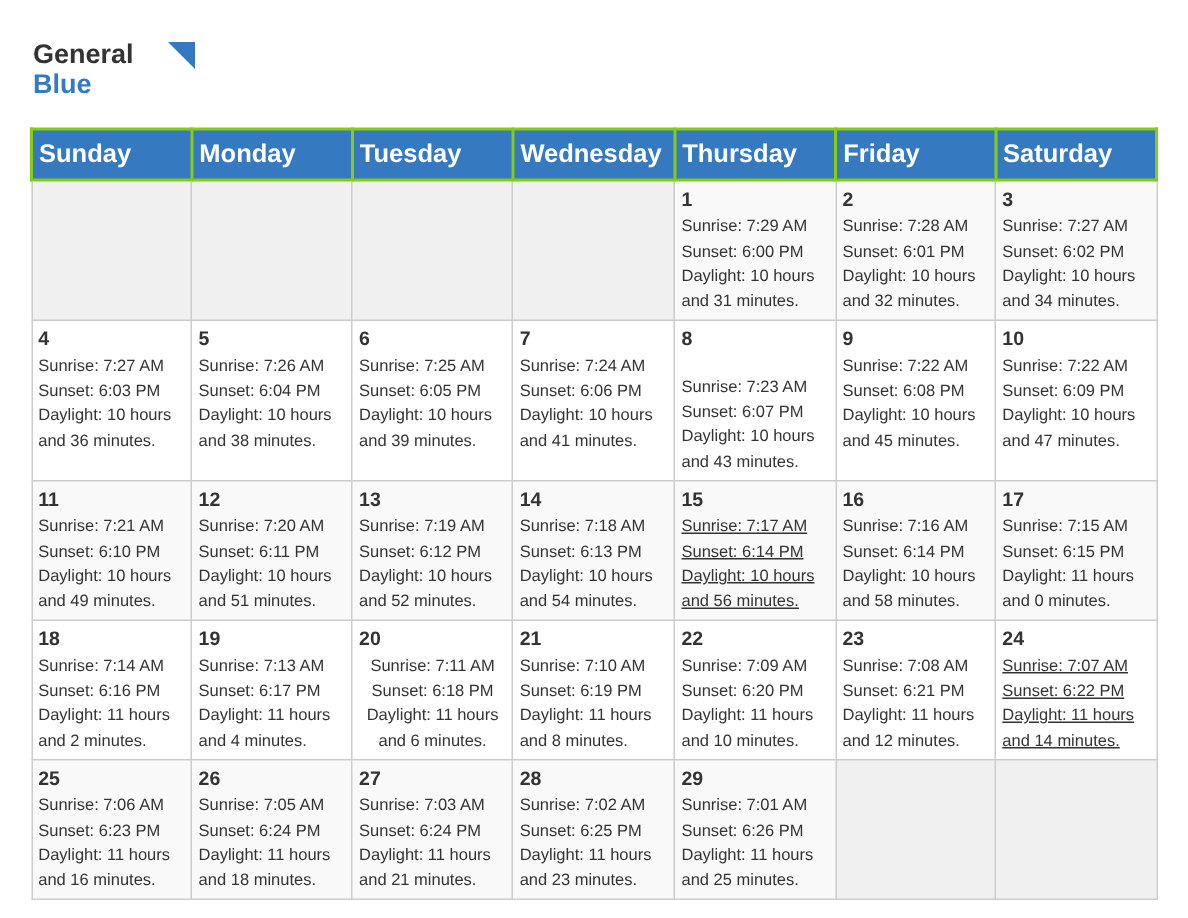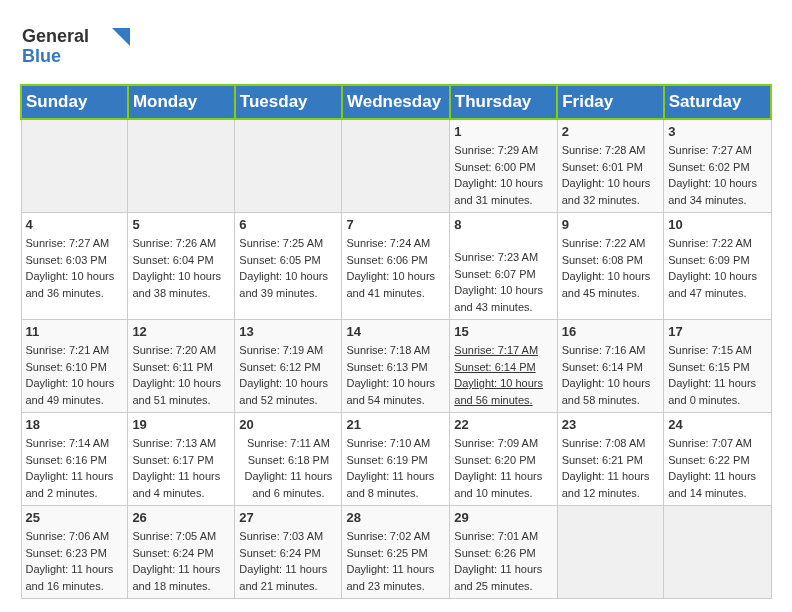--- a/index.html
+++ b/index.html
@@ -274,21 +274,21 @@
         </td>
         <td>
           <span class="day-number">23</span>
           <div class="day-info" style="white-space: pre-line;">Sunrise: 7:08 AM
 Sunset: 6:21 PM
 Daylight: 11 hours
 and 12 minutes.</div>
         </td>
         <td>
           <span class="day-number">24</span>
-          <div class="day-info" style="white-space: pre-line;">Sunrise: 7:07 AM
+          <div class="day-info" style="white-space: pre-line; text-decoration: underline;">Sunrise: 7:07 AM
 Sunset: 6:22 PM
 Daylight: 11 hours
 and 14 minutes.</div>
         </td>
       </tr>
       <tr>
         <td>
           <span class="day-number">25</span>
           <div class="day-info" style="white-space: pre-line;">Sunrise: 7:06 AM
 Sunset: 6:23 PM

